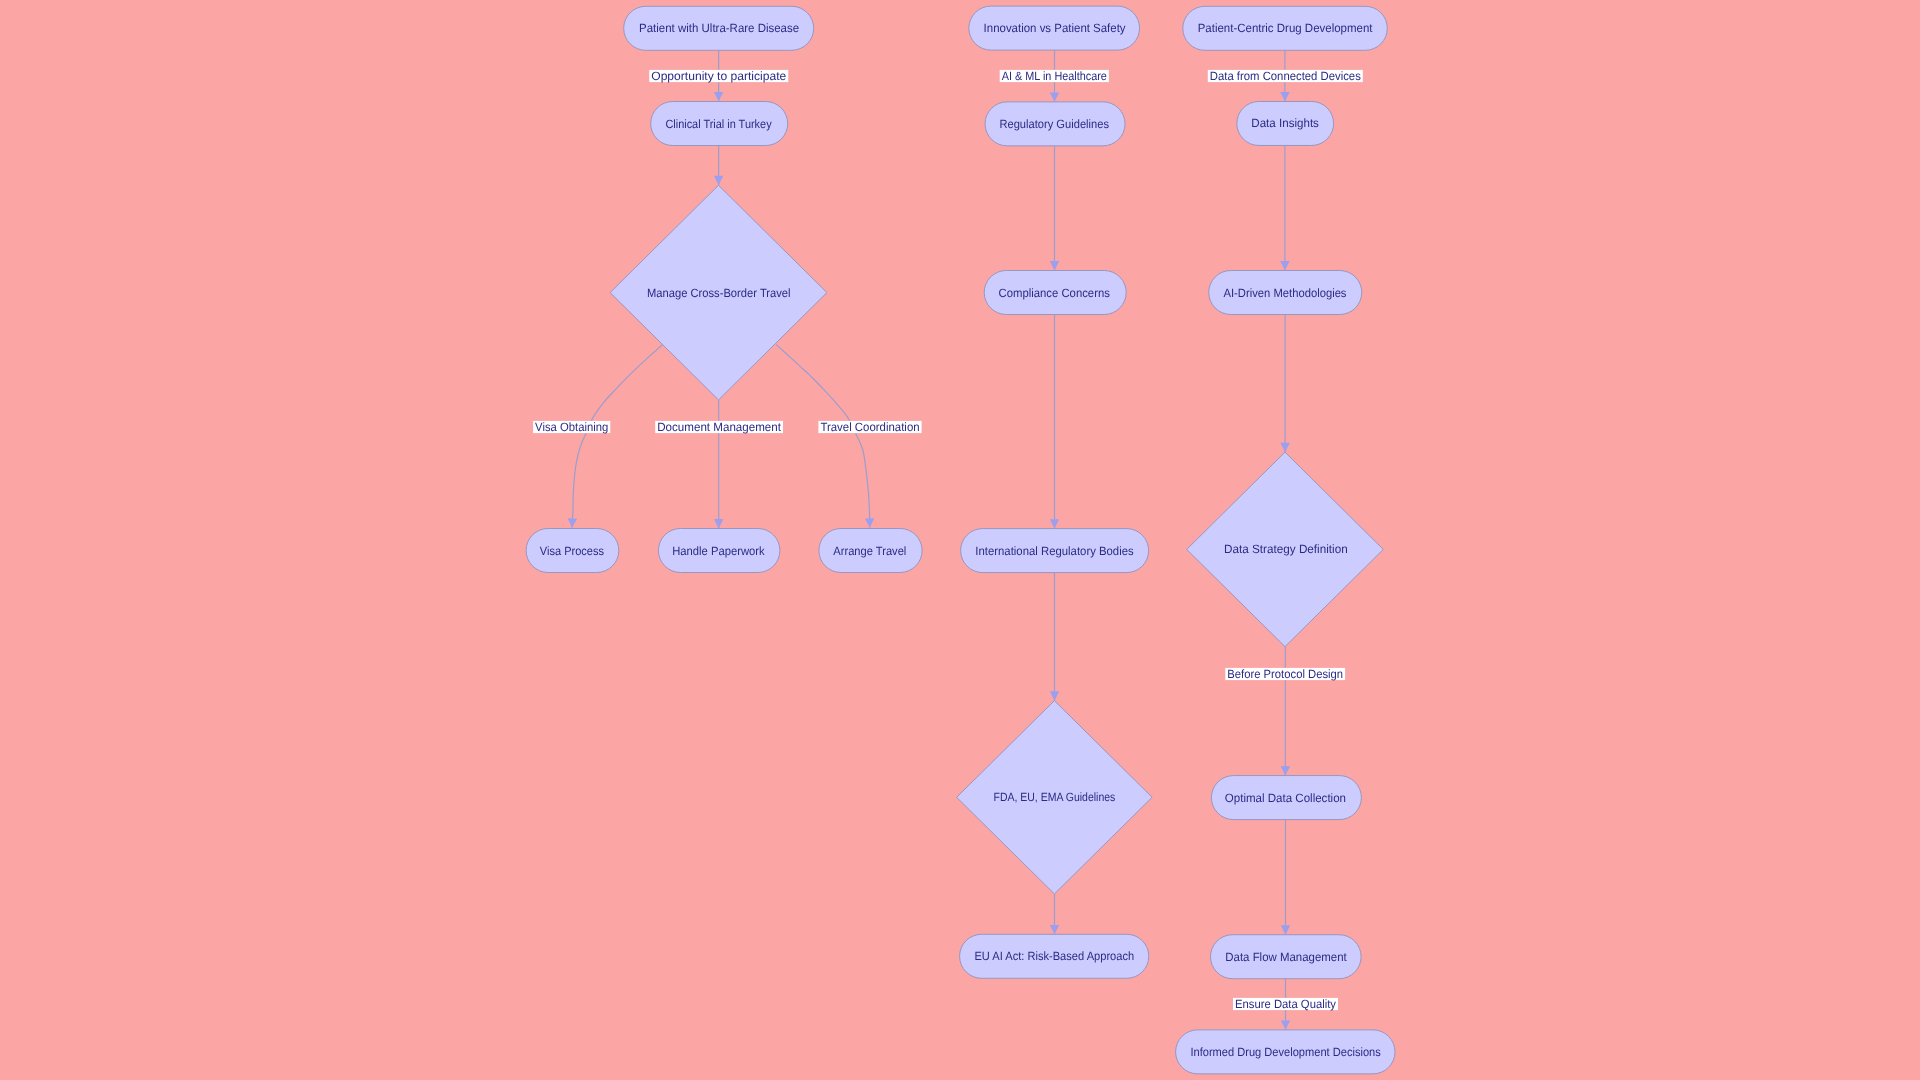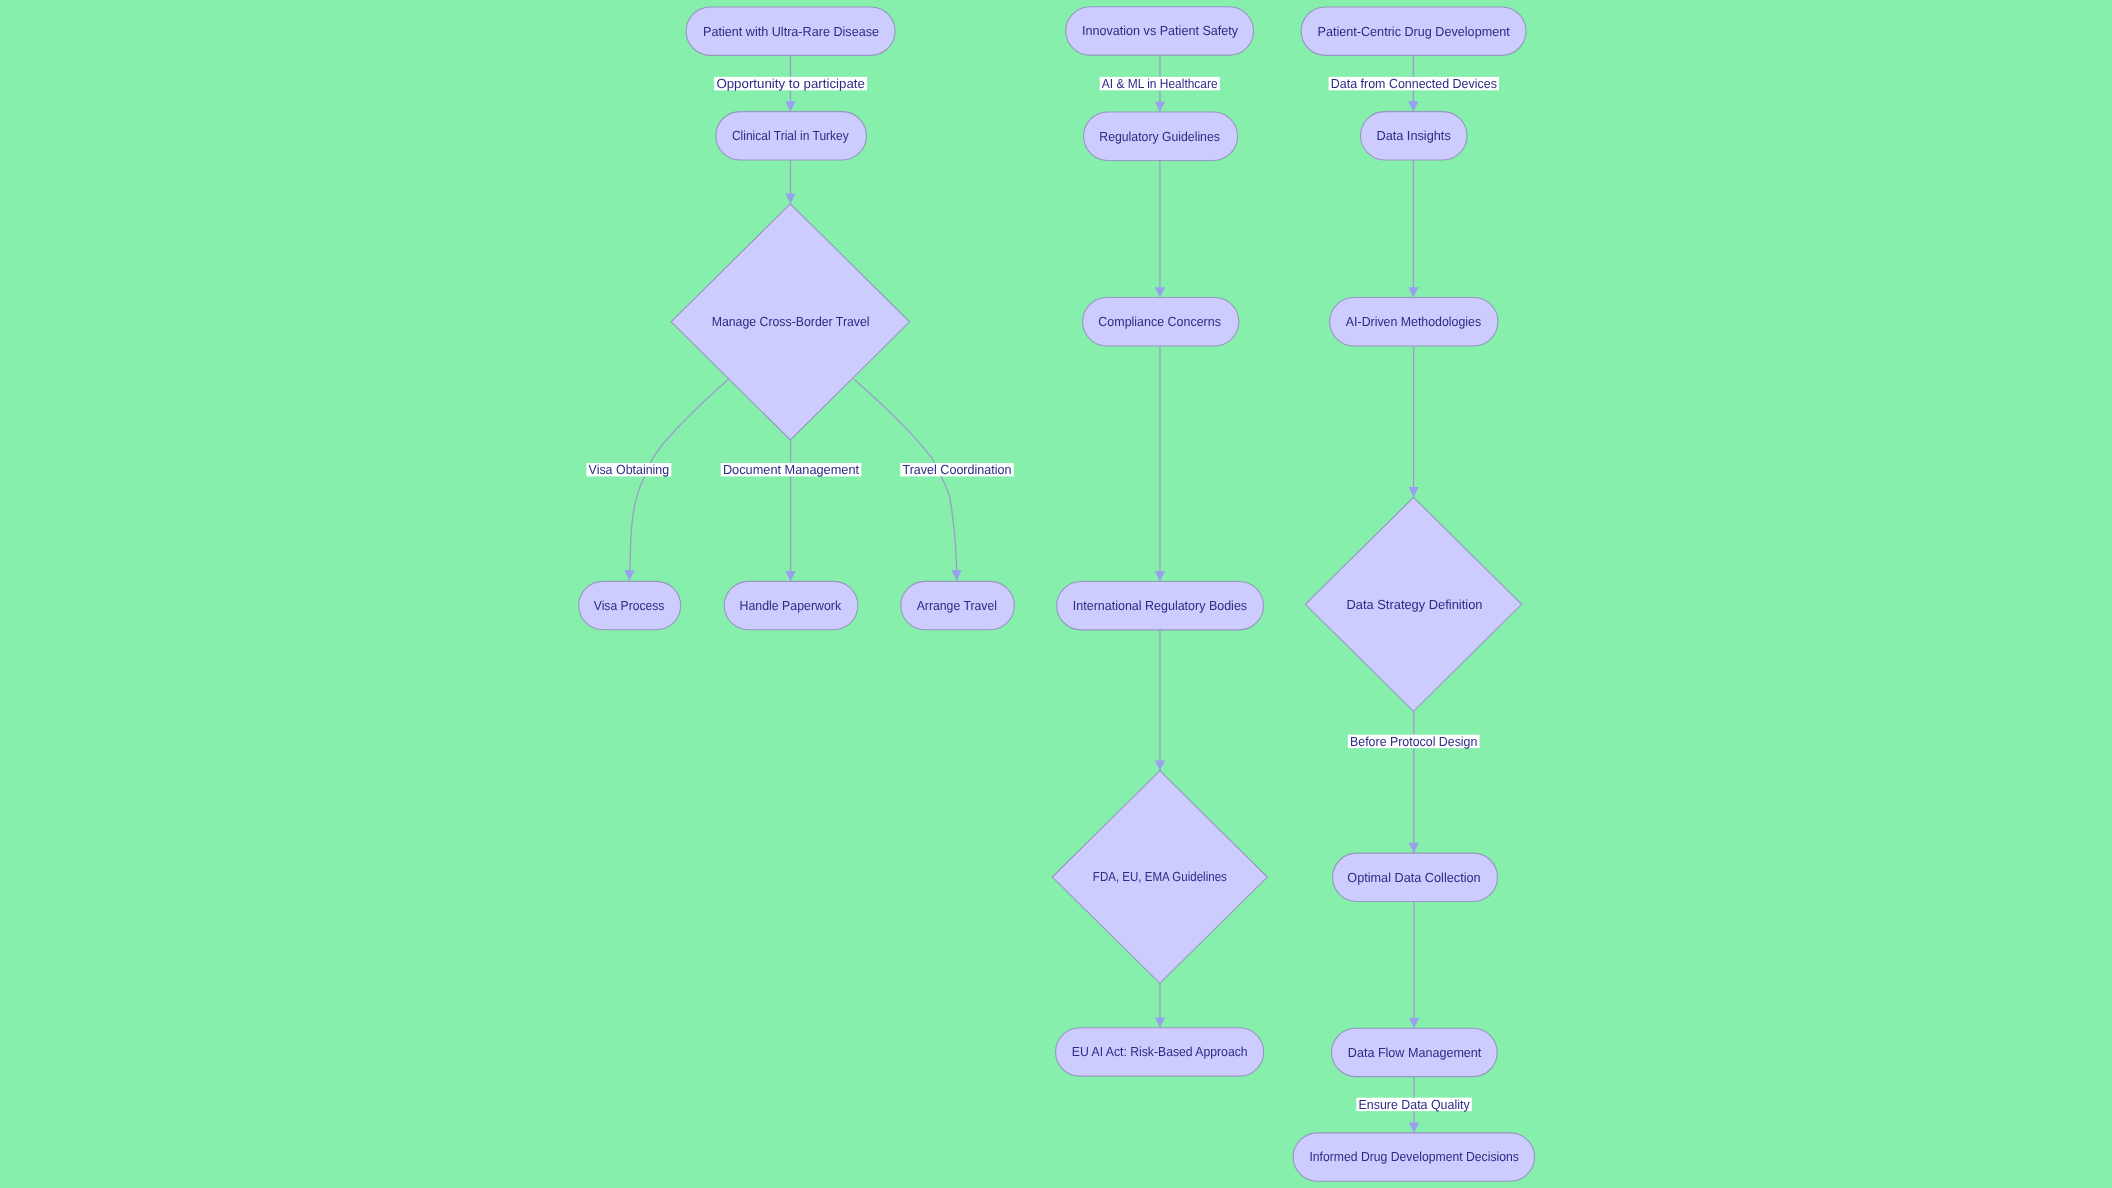--- a/index.html
+++ b/index.html
@@ -9,21 +9,21 @@
     width: 1920px;
     height: 1080px;
     background: #ffffff;
     overflow: hidden;
     font-family: "Liberation Sans", sans-serif;
   }
   #stage {
     position: relative;
     width: 1920px;
     height: 1080px;
-    background: #86efac;
+    background: #fca5a5;
   }
   svg#flowchart {
     position: absolute;
     left: 0; top: 0;
     width: 1920px;
     height: 1080px;
     display: block;
     shape-rendering: geometricPrecision;
     text-rendering: geometricPrecision;
     -webkit-font-smoothing: antialiased;

